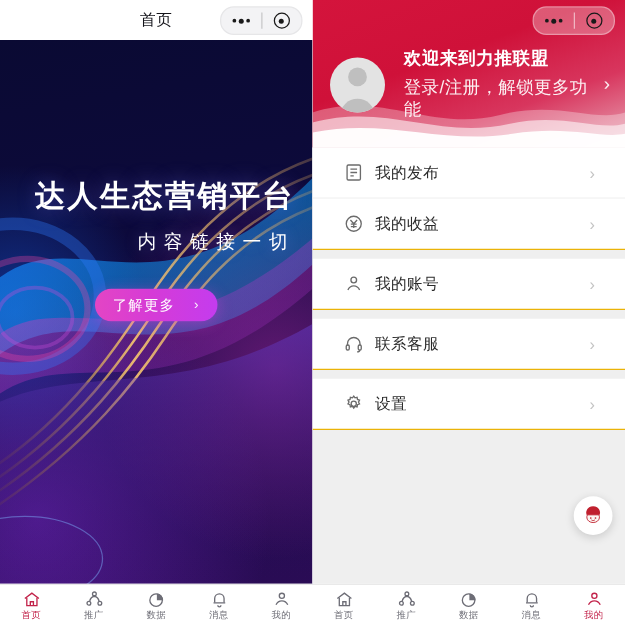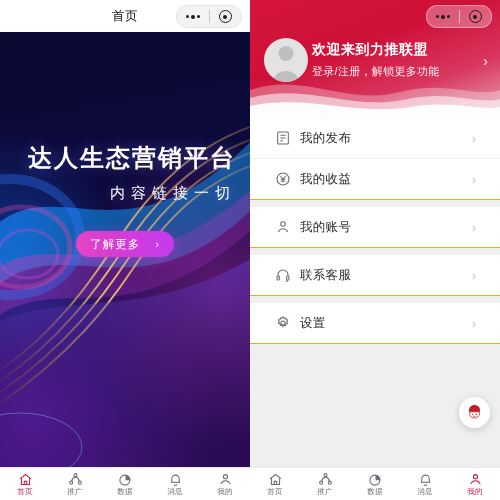--- a/index.html
+++ b/index.html
@@ -75,23 +75,23 @@
   .me-header svg.waves{position:absolute;left:0;right:0;bottom:0;width:100%;height:46px;}
   .me-user{
     position:absolute;top:38px;left:14px;right:12px;display:flex;align-items:center;z-index:5;
   }
   .avatar{
     width:44px;height:44px;border-radius:50%;background:#e3e3e3;
     position:relative;overflow:hidden;flex:0 0 auto;
   }
   .avatar .head{position:absolute;top:8px;left:50%;transform:translateX(-50%);width:15px;height:15px;border-radius:50%;background:#bfbfbf;}
   .avatar .body{position:absolute;bottom:-9px;left:50%;transform:translateX(-50%);width:28px;height:20px;border-radius:14px 14px 0 0;background:#bfbfbf;}
-  .me-text{margin-left:4px;flex:1;min-width:0;}
+  .me-text{margin-left:15px;flex:1;min-width:0;}
   .me-title{font-size:14px;font-weight:700;color:#fff;letter-spacing:.5px;}
-  .me-sub{margin-top:5px;font-size:11px;color:rgba(255,255,255,.92);letter-spacing:.3px;}
+  .me-sub{margin-top:5px;font-size:14px;color:rgba(255,255,255,.92);letter-spacing:.3px;}
   .me-arrow{color:rgba(255,255,255,.9);font-size:15px;margin-left:6px;}
 
   .me-body{position:absolute;top:118px;left:0;right:0;bottom:32px;background:#efefef;}
   .card{background:#fff;}
   .gap{height:7px;background:#efefef;}
   .row{
     height:40px;display:flex;align-items:center;padding:0 24px;
     border-bottom:1px solid #f0f0f0;background:#fff;justify-content:center;
   }
   .row:last-child{border-bottom:1px solid #eab308;}

